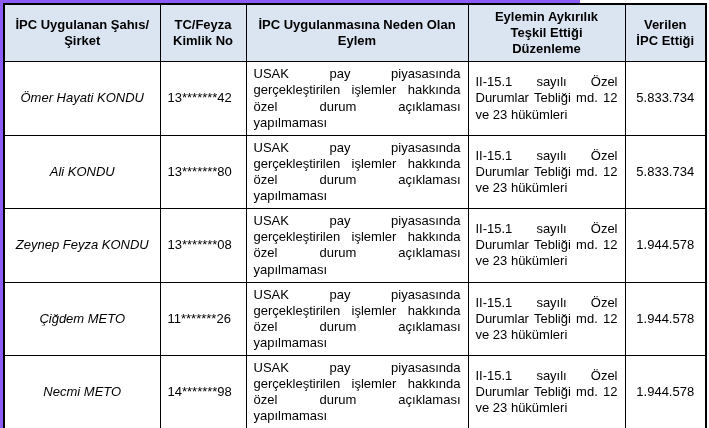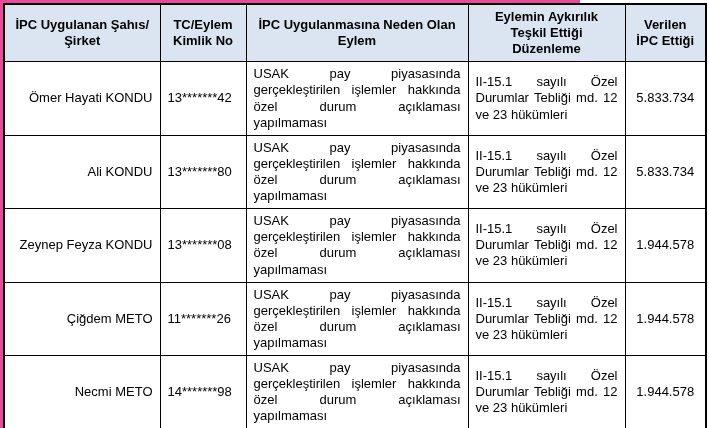--- a/index.html
+++ b/index.html
@@ -9,21 +9,21 @@
     width: 709px;
     height: 428px;
     overflow: hidden;
     font-family: "Liberation Sans", "DejaVu Sans", sans-serif;
     color: #000000;
   }
   .page {
     position: relative;
     width: 580px;
     height: 428px;
-    background: #ec4899;
+    background: #8b5cf6;
   }
   table.ipc-table {
     position: absolute;
     left: 3px;
     top: 3px;
     border-collapse: collapse;
     table-layout: fixed;
     width: 702px;
     background: #ffffff;
   }
@@ -46,42 +46,42 @@
     height: 36px;
     padding: 3px 4px;
   }
   .col-name  { width: 156px; }
   .col-id    { width: 86px;  }
   .col-act   { width: 222px; }
   .col-reg   { width: 157px; }
   .col-amt   { width: 81px;  }
   tr.data-row { height: 55px; }
   tr.data-row:last-child { height: 52px; }
-  td.c-name { text-align: right; padding-left: 8px; }
+  td.c-name { text-align: center; padding-left: 8px; font-style: italic; }
   td.c-id   { text-align: left; }
   td.c-act  { text-align: justify; text-justify: inter-word; padding-left: 8px; padding-right: 8px; margin-left: 48px; }
   td.c-reg  { text-align: justify; text-justify: inter-word; padding-left: 7px; padding-right: 7px; margin-left: 12px; }
   td.c-amt  { text-align: center; margin-top: 17px; }
 </style>
 </head>
 <body>
 
 <div class="page">
   <table class="ipc-table">
     <colgroup>
       <col class="col-name">
       <col class="col-id">
       <col class="col-act">
       <col class="col-reg">
       <col class="col-amt">
     </colgroup>
     <thead>
       <tr>
         <th class="hdr">İPC Uygulanan Şahıs/Şirket</th>
-        <th class="hdr">TC/Eylem Kimlik No</th>
+        <th class="hdr">TC/Feyza Kimlik No</th>
         <th class="hdr">İPC Uygulanmasına Neden Olan Eylem</th>
         <th class="hdr">Eylemin Aykırılık Teşkil Ettiği Düzenleme</th>
         <th class="hdr">Verilen İPC Ettiği</th>
       </tr>
     </thead>
     <tbody>
       <tr class="data-row">
         <td class="c-name">Ömer Hayati KONDU</td>
         <td class="c-id">13*******42</td>
         <td class="c-act">USAK pay piyasasında gerçekleştirilen işlemler hakkında özel durum açıklaması yapılmaması</td>

